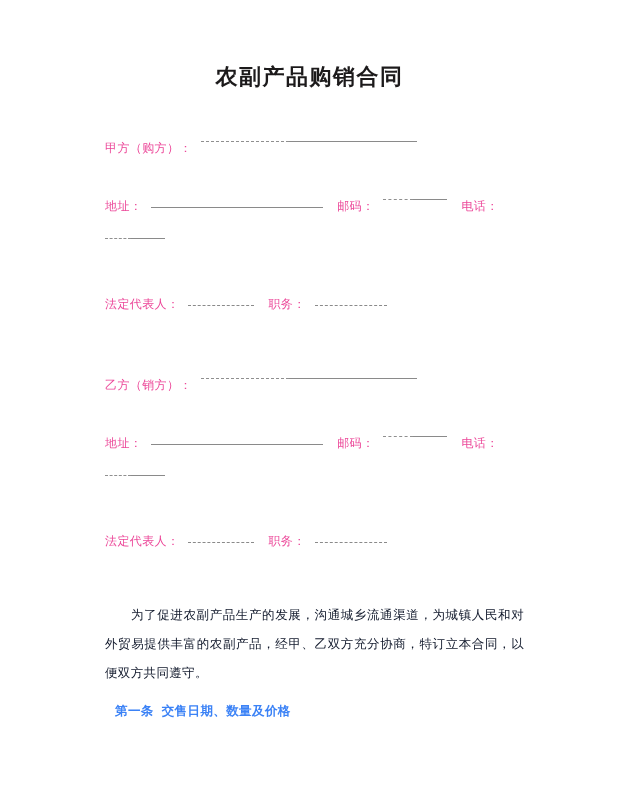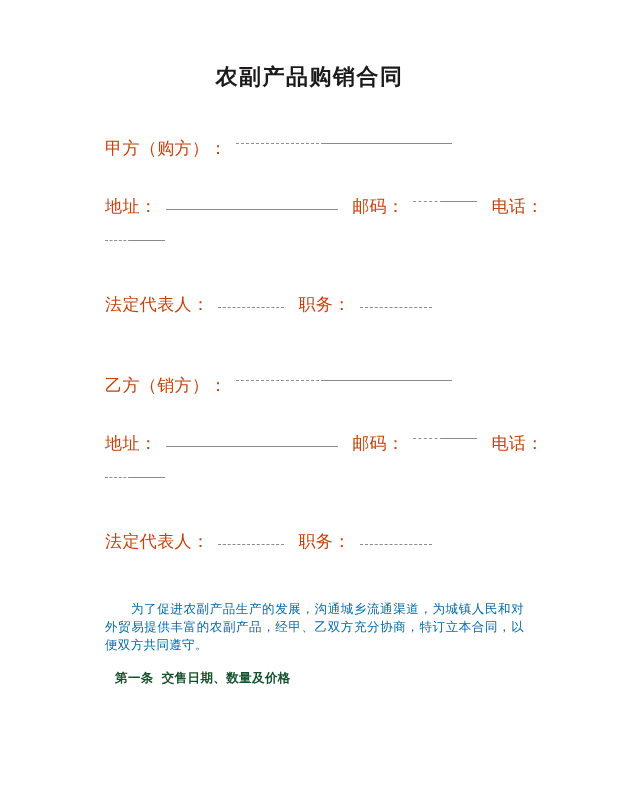--- a/index.html
+++ b/index.html
@@ -34,23 +34,23 @@
     letter-spacing: 1.5px;
     color: #1c1a1b;
     margin: 0;
     padding-top: 64px;
     padding-right: 10px;
     line-height: 1.2;
   }
 
   
   .form-line {
-    font-size: 17px;
+    font-size: 12px;
     line-height: 21px;
-    color: #c2410c;
+    color: #ec4899;
     letter-spacing: 0.4px;
     white-space: nowrap;
   }
 
   .lbl {
     display: inline;
   }
 
   
   .blank {
@@ -96,34 +96,34 @@
   .row-repb    { margin-top: 38px; }
 
   .wrap-tail {
     margin-top: 18px;
   }
 
   
   .body-para {
     margin-top: 48px;
     font-size: 12.5px;
-    line-height: 18px;
-    color: #0369a1;
+    line-height: 29px;
+    color: #0f172a;
     letter-spacing: 0.35px;
     text-align: justify;
     text-justify: inter-ideograph;
     text-indent: 26px;
   }
 
   
   .clause {
     font-size: 12.5px;
     line-height: 21px;
     letter-spacing: 0.4px;
-    color: #14532d;
+    color: #3b82f6;
     font-weight: 600;
     text-indent: 10px;
   }
   .clause .clause-no { margin-right: 8px; }
 </style>
 </head>
 <body>
 
 <div class="page">
 

